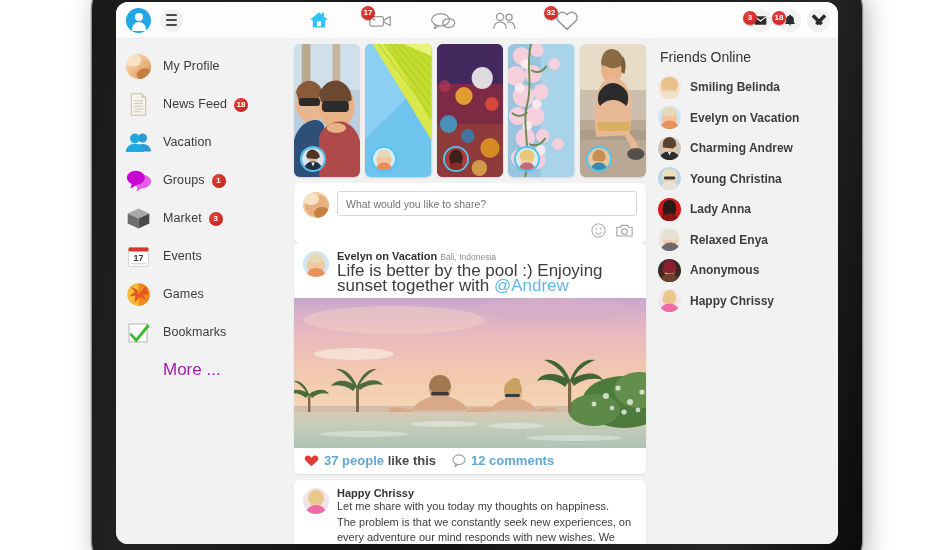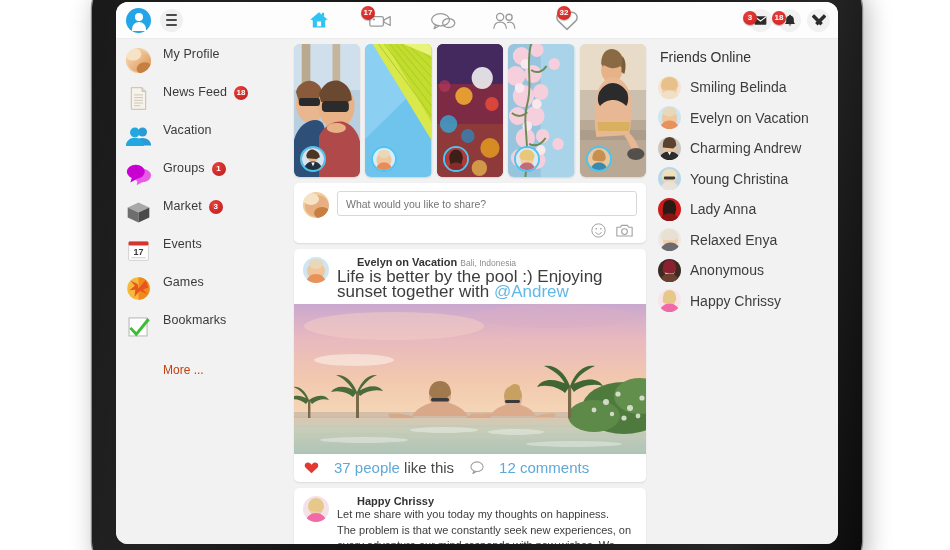--- a/index.html
+++ b/index.html
@@ -67,82 +67,82 @@
   .tb-right { position:absolute; right: 8px; top:0; height:37px; display:flex; align-items:center; gap:6px; }
 
   .badge {
     position:absolute; min-width:14px; height:14px; padding:0 2px;
     background: radial-gradient(circle at 35% 30%, #e8403c, #c8201c);
     color:#fff; font-size:8px; font-weight:bold; line-height:14px;
     text-align:center; border-radius:50%;
     box-shadow: 0 1px 1px rgba(0,0,0,.25);
   }
   .b-video { left: 11px; top: 4px; }
-  .b-heart { left: 21px; top: 4px; }
+  .b-heart { left: 8px; top: 4px; }
   .b-mail  { left: -6px; top: 2px; }
   .b-bell  { left: -6px; top: 2px; }
 
   .circ-btn { width:23px; height:23px; border-radius:50%; background:#f1f1f1;
               display:flex; align-items:center; justify-content:center; position:relative; }
 
   
   .body-row { display:flex; height: 505px; }
   .sidebar { width: 173px; background:#f2f2f2; padding-top: 8px; flex:none; }
-  .nav-item { display:flex; height: 38px; padding-left: 9px; gap:11px; }
+  .nav-item { display:flex; align-items:center; height: 38px; padding-left: 9px; gap:11px; }
   .nav-ico { width: 27px; height: 27px; flex:none; position:relative; }
   .nav-label { font-size: 12.5px; color:#3a3a3a; letter-spacing:.1px; white-space:nowrap; }
   .nav-badge {
     display:inline-block; min-width:14px; height:14px; padding:0 2px; margin-left:7px;
     background: radial-gradient(circle at 35% 30%, #e8403c, #bb1a18);
     color:#fff; font-size:8px; font-weight:bold; line-height:14px; text-align:center;
     border-radius:50%; vertical-align:1px;
   }
-  .nav-more { padding-left: 47px; font-size:12px; color:#c2410c; height:38px; display:flex; align-items:center; }
+  .nav-more { padding-left: 47px; font-size:17px; color:#a21caf; height:38px; display:flex; align-items:center; }
 
   .feed { width: 360px; flex:none; padding: 5px 3px 0 5px; }
   .rightcol { flex:1; background:#f2f2f2; padding: 8px 0 0 9px; }
 
   
   .stories { display:flex; gap:5px; margin-bottom:6px; }
   .story { width:69px; height:133px; border-radius:6px; position:relative; overflow:hidden;
            box-shadow:0 1px 2px rgba(0,0,0,.13); }
   .story-av { position:absolute; left:6px; bottom:5px; width:26px; height:26px;
               border-radius:50%; border:2px solid #4ec4f0; overflow:hidden; }
 
   
   .composer { background:#fff; border-radius:5px; padding:8px 9px 5px 9px;
-              box-shadow:0 1px 2px rgba(0,0,0,.10); margin-bottom:6px; }
+              box-shadow:0 1px 2px rgba(0,0,0,.10); }
   .comp-row { display:flex; align-items:flex-start; gap:8px; }
   .comp-av { width:26px; height:26px; border-radius:50%; overflow:hidden; flex:none; margin-top:1px; }
   .comp-input { flex:1; height:25px; border:1px solid #d7d7d7; border-radius:3px;
                 background:#fff; font-size:10.5px; color:#a9a9a9; padding:0 8px;
                 line-height:24px; font-family:"Liberation Sans",sans-serif; }
   .comp-tools { display:flex; justify-content:flex-end; gap:10px; margin-top:5px; padding-right:4px; }
 
   
   .post { background:#fff; border-radius:5px; box-shadow:0 1px 2px rgba(0,0,0,.10);
           margin-bottom:6px; overflow:hidden; }
   .post-head { display:flex; gap:8px; padding:7px 9px 5px 9px; }
   .post-av { width:26px; height:26px; border-radius:50%; overflow:hidden; flex:none; margin-top:1px; }
-  .post-name { font-size:11px; font-weight:bold; color:#333;margin-left:20px; }
+  .post-name { font-size:11px; font-weight:bold; color:#333; }
   .post-loc { font-size:8.5px; color:#8d8d8d; font-weight:normal; margin-left:3px; }
   .post-text { font-size:17px; color:#3d3d3d; line-height:15px; margin-top:1px; }
   .mention { color:#5fb8e8; }
   .post-img { width:100%; height:150px; position:relative; overflow:hidden; }
   .post-actions { display:flex; align-items:center; gap:16px; padding:5px 10px 6px 10px; }
-  .act { display:flex; align-items:center; gap:15px; font-size:15px; color:#4a4a4a; }
+  .act { display:flex; align-items:center; gap:5px; font-size:13px; color:#4a4a4a;font-weight:bold; }
   .act .lnk { color:#5fa8d8; }
   .post-body { padding:7px 9px 8px 9px; display:flex; gap:8px; }
   .para { font-size:11px; color:#3d3d3d; line-height:15.5px; }
 
   
   .fo-title { font-size:14px; color:#333; margin:2px 0 7px 2px; }
   .fo-item { display:flex; align-items:center; gap:9px; height:30.5px; }
   .fo-av { width:23px; height:23px; border-radius:50%; overflow:hidden; flex:none; }
-  .fo-name { font-size:14px; color:#3d3d3d; }
+  .fo-name { font-size:12px; color:#3d3d3d;font-weight:bold; }
 
   
   .ph { width:100%; height:100%; display:block; }
 </style>
 </head>
 <body>
 
 <div id="root">
 
   <div class="tablet">

